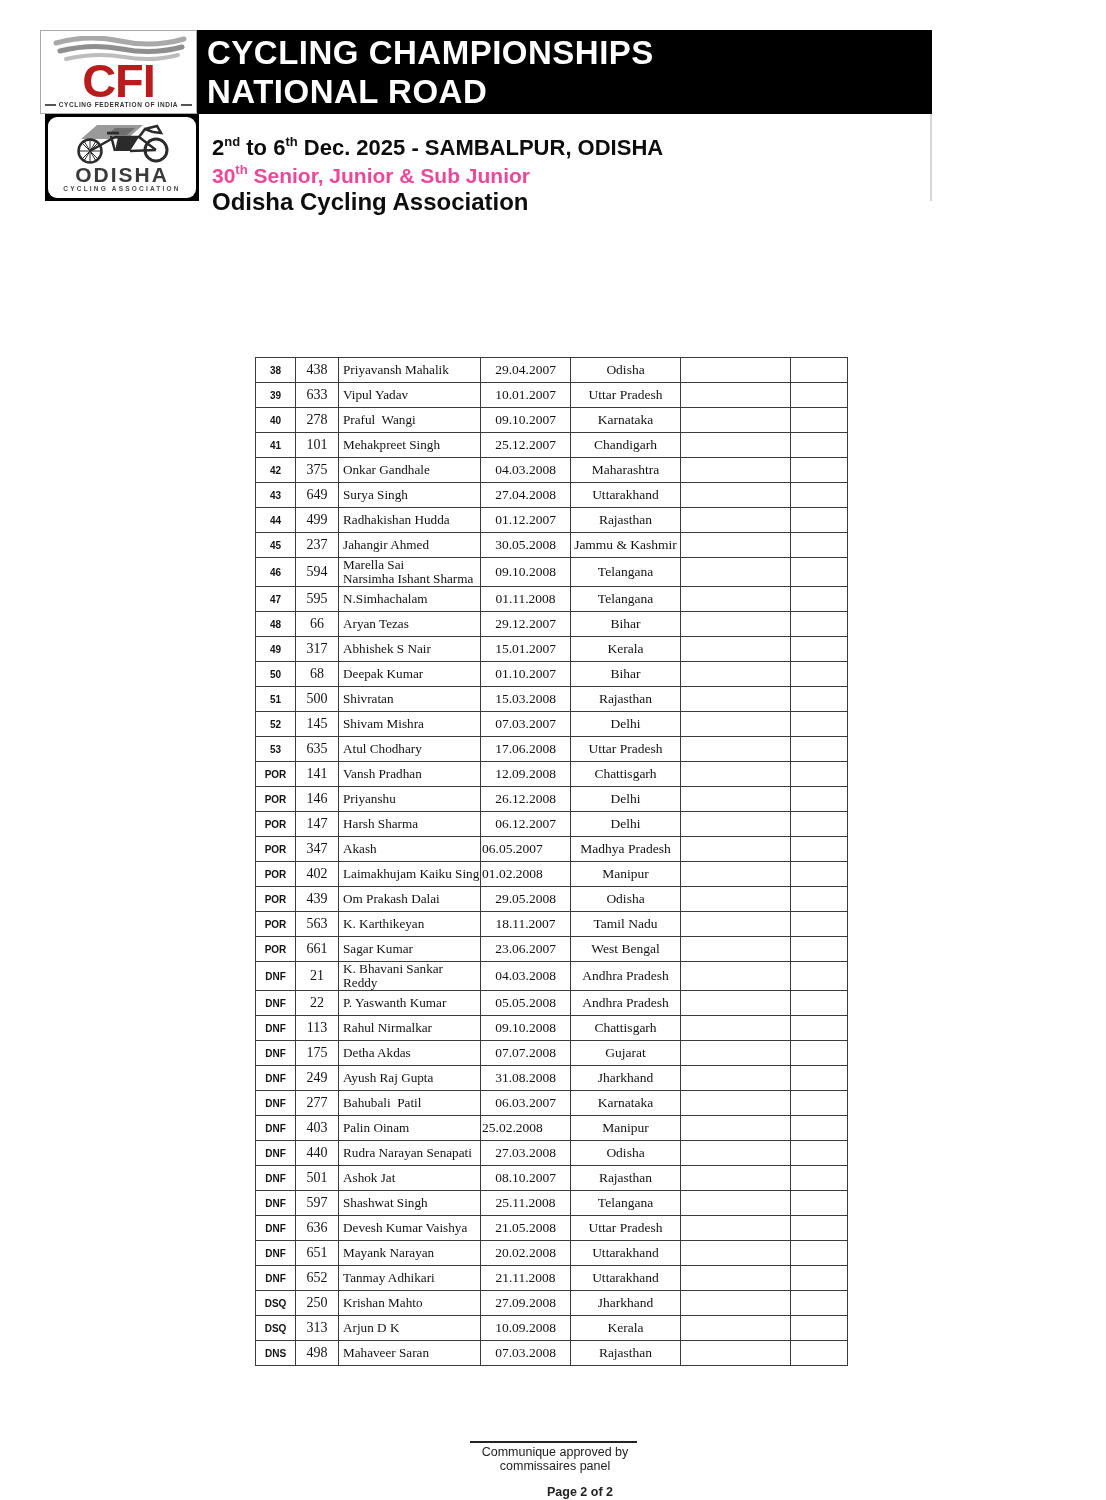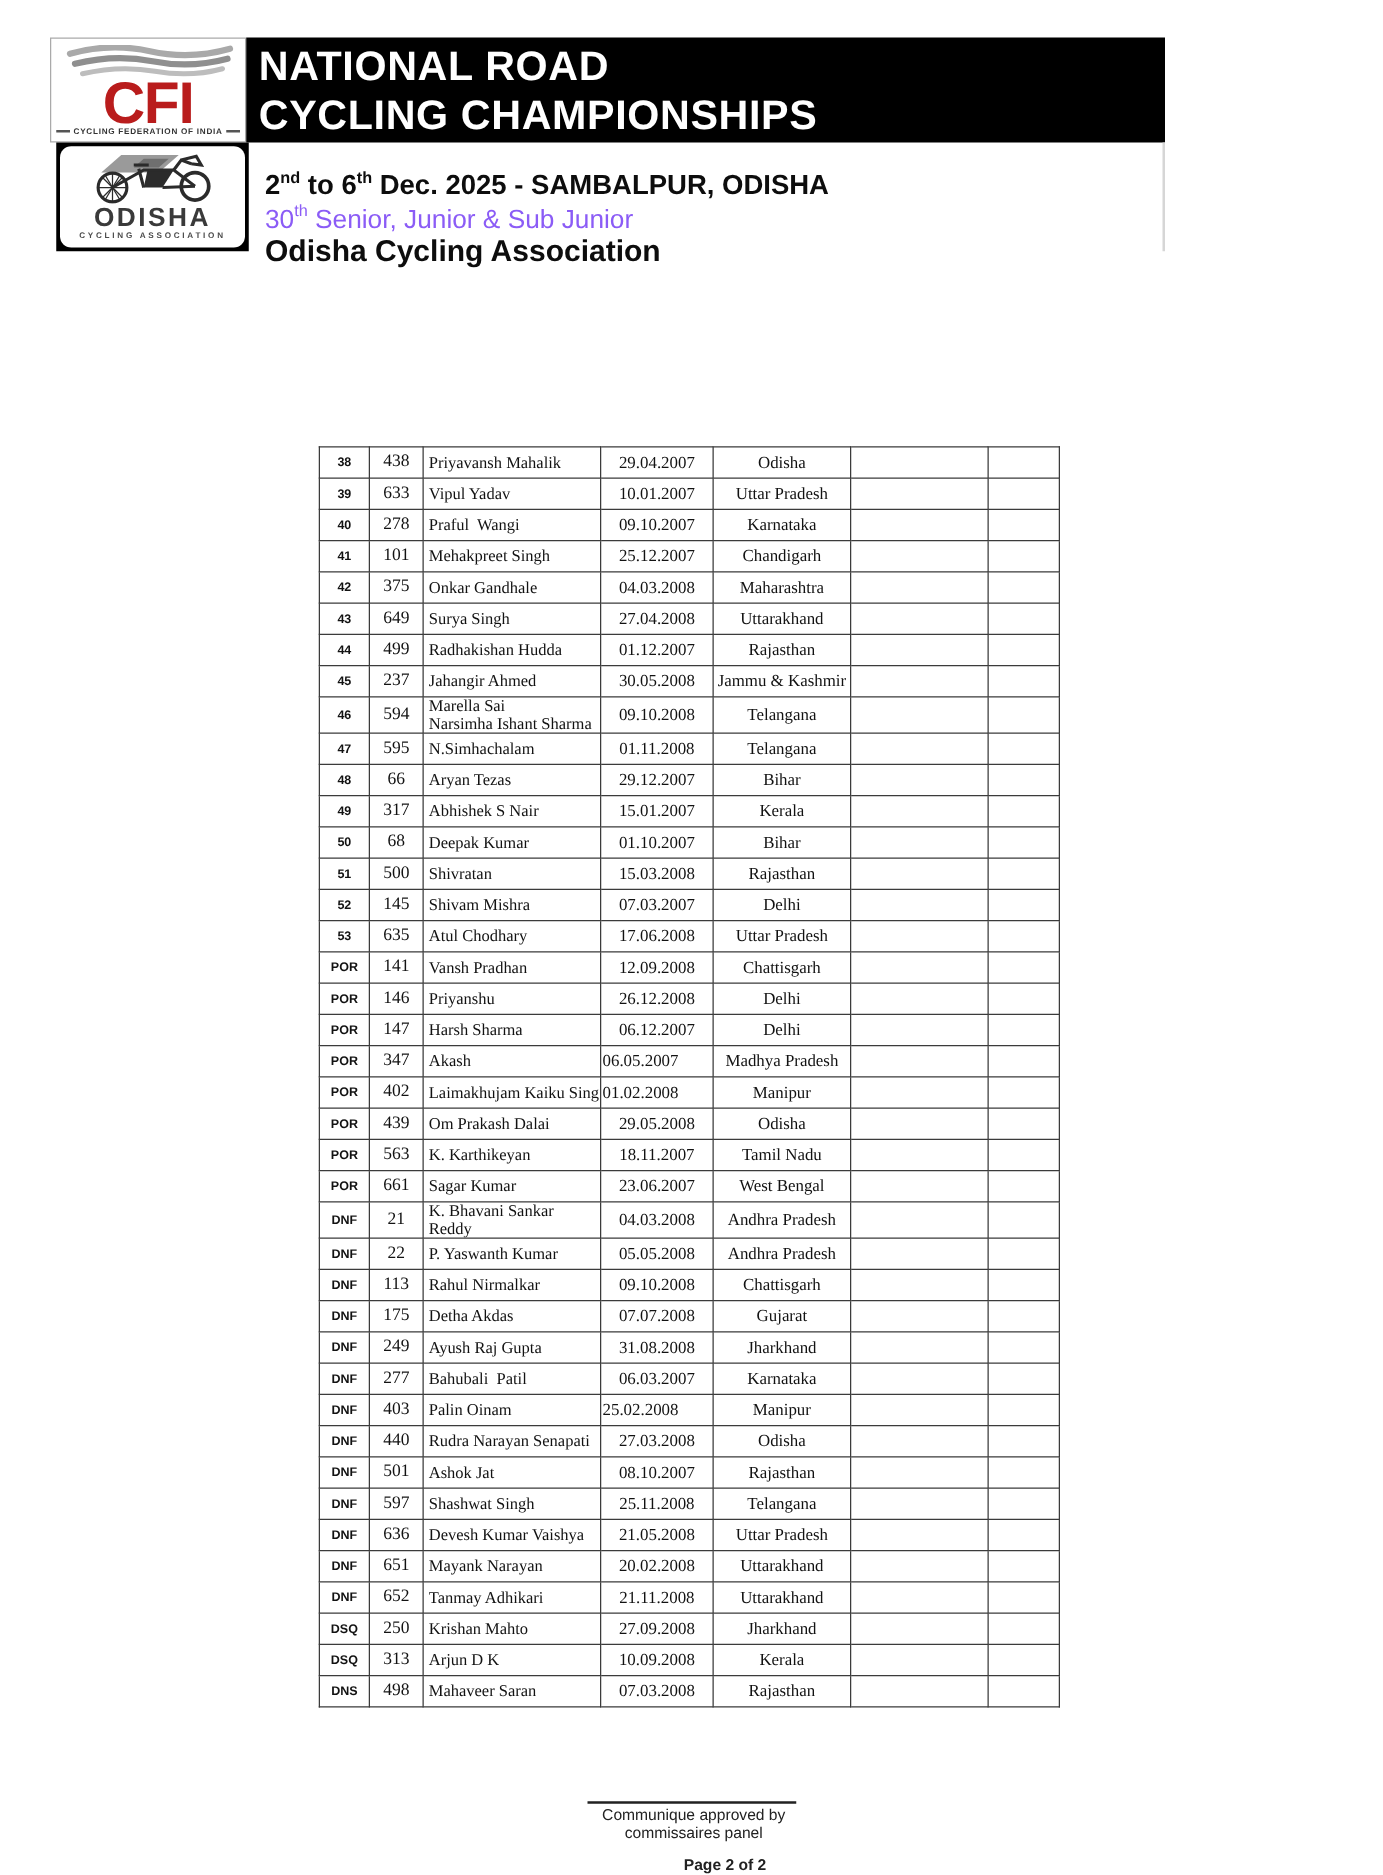--- a/index.html
+++ b/index.html
@@ -28,21 +28,21 @@
   .header-row2{display:flex;height:87px;}
   .odisha-box{width:154px;margin-left:5px;background:#000;padding:3px;box-sizing:border-box;}
   .odisha-inner{
     background:#fff;border-radius:9px;width:100%;height:100%;box-sizing:border-box;
     display:flex;flex-direction:column;align-items:center;justify-content:center;overflow:hidden;
   }
   .odisha-name{font-size:21px;font-weight:800;color:#3a3a3a;letter-spacing:2px;line-height:18px;margin-top:-2px;}
   .odisha-caption{font-size:6.5px;letter-spacing:2.2px;color:#4a4a4a;font-weight:700;margin-top:1px;white-space:nowrap;}
   .subheader{flex:1;padding:20px 0 0 13px;box-sizing:border-box;border-right:2px solid #d6d6d6;}
   .sub1{font-size:22px;font-weight:700;color:#0d0d0d;line-height:28px;white-space:nowrap;}
-  .sub2{font-size:21px;font-weight:400;color:#8b5cf6;line-height:27px;white-space:nowrap;}
+  .sub2{font-size:21px;font-weight:700;color:#ec4899;line-height:27px;white-space:nowrap;}
   .sub3{font-size:24px;font-weight:700;color:#0d0d0d;line-height:25px;white-space:nowrap;}
   .sub1 sup,.sub2 sup{font-size:13px;position:relative;top:-1px;vertical-align:super;line-height:0;}
   
   .results{
     position:absolute;left:255px;top:357px;width:592px;
     border-collapse:collapse;table-layout:fixed;
   }
   .results td{
     border:1px solid #3b3b3b;font-family:"Liberation Serif",serif;font-size:13.5px;
     color:#121212;text-align:center;height:25px;padding:0 1px;box-sizing:border-box;overflow:hidden;
@@ -70,22 +70,22 @@
           <svg width="138" height="26" viewBox="0 0 138 26">
             <path d="M6,7 Q38,-2 70,5 T134,3" stroke="#a9a9a9" stroke-width="5" fill="none" stroke-linecap="round"></path>
             <path d="M10,15 Q42,7 72,13 T132,11" stroke="#8f8f8f" stroke-width="5" fill="none" stroke-linecap="round"></path>
             <path d="M16,23 Q46,16 74,21 T128,19" stroke="#bdbdbd" stroke-width="4" fill="none" stroke-linecap="round"></path>
           </svg>
         </span>
         <div class="cfi-acronym">CFI</div>
         <div class="cfi-caption">CYCLING FEDERATION OF INDIA</div>
       </div>
       <div class="banner">
+        <div class="banner-line">CYCLING CHAMPIONSHIPS</div>
         <div class="banner-line">NATIONAL ROAD</div>
-        <div class="banner-line">CYCLING CHAMPIONSHIPS</div>
       </div>
     </div>
     <div class="header-row2">
       <div class="odisha-box">
         <div class="odisha-inner">
           <span>
             <svg width="118" height="40" viewBox="0 0 118 40">
               <polygon points="34,1 80,1 64,15 18,15" fill="#9a9a9a"></polygon>
               <polygon points="52,4 72,4 64,11 44,11" fill="#6f6f6f"></polygon>
               <circle cx="27" cy="27" r="11.5" stroke="#2b2b2b" stroke-width="2.5" fill="none"></circle>

